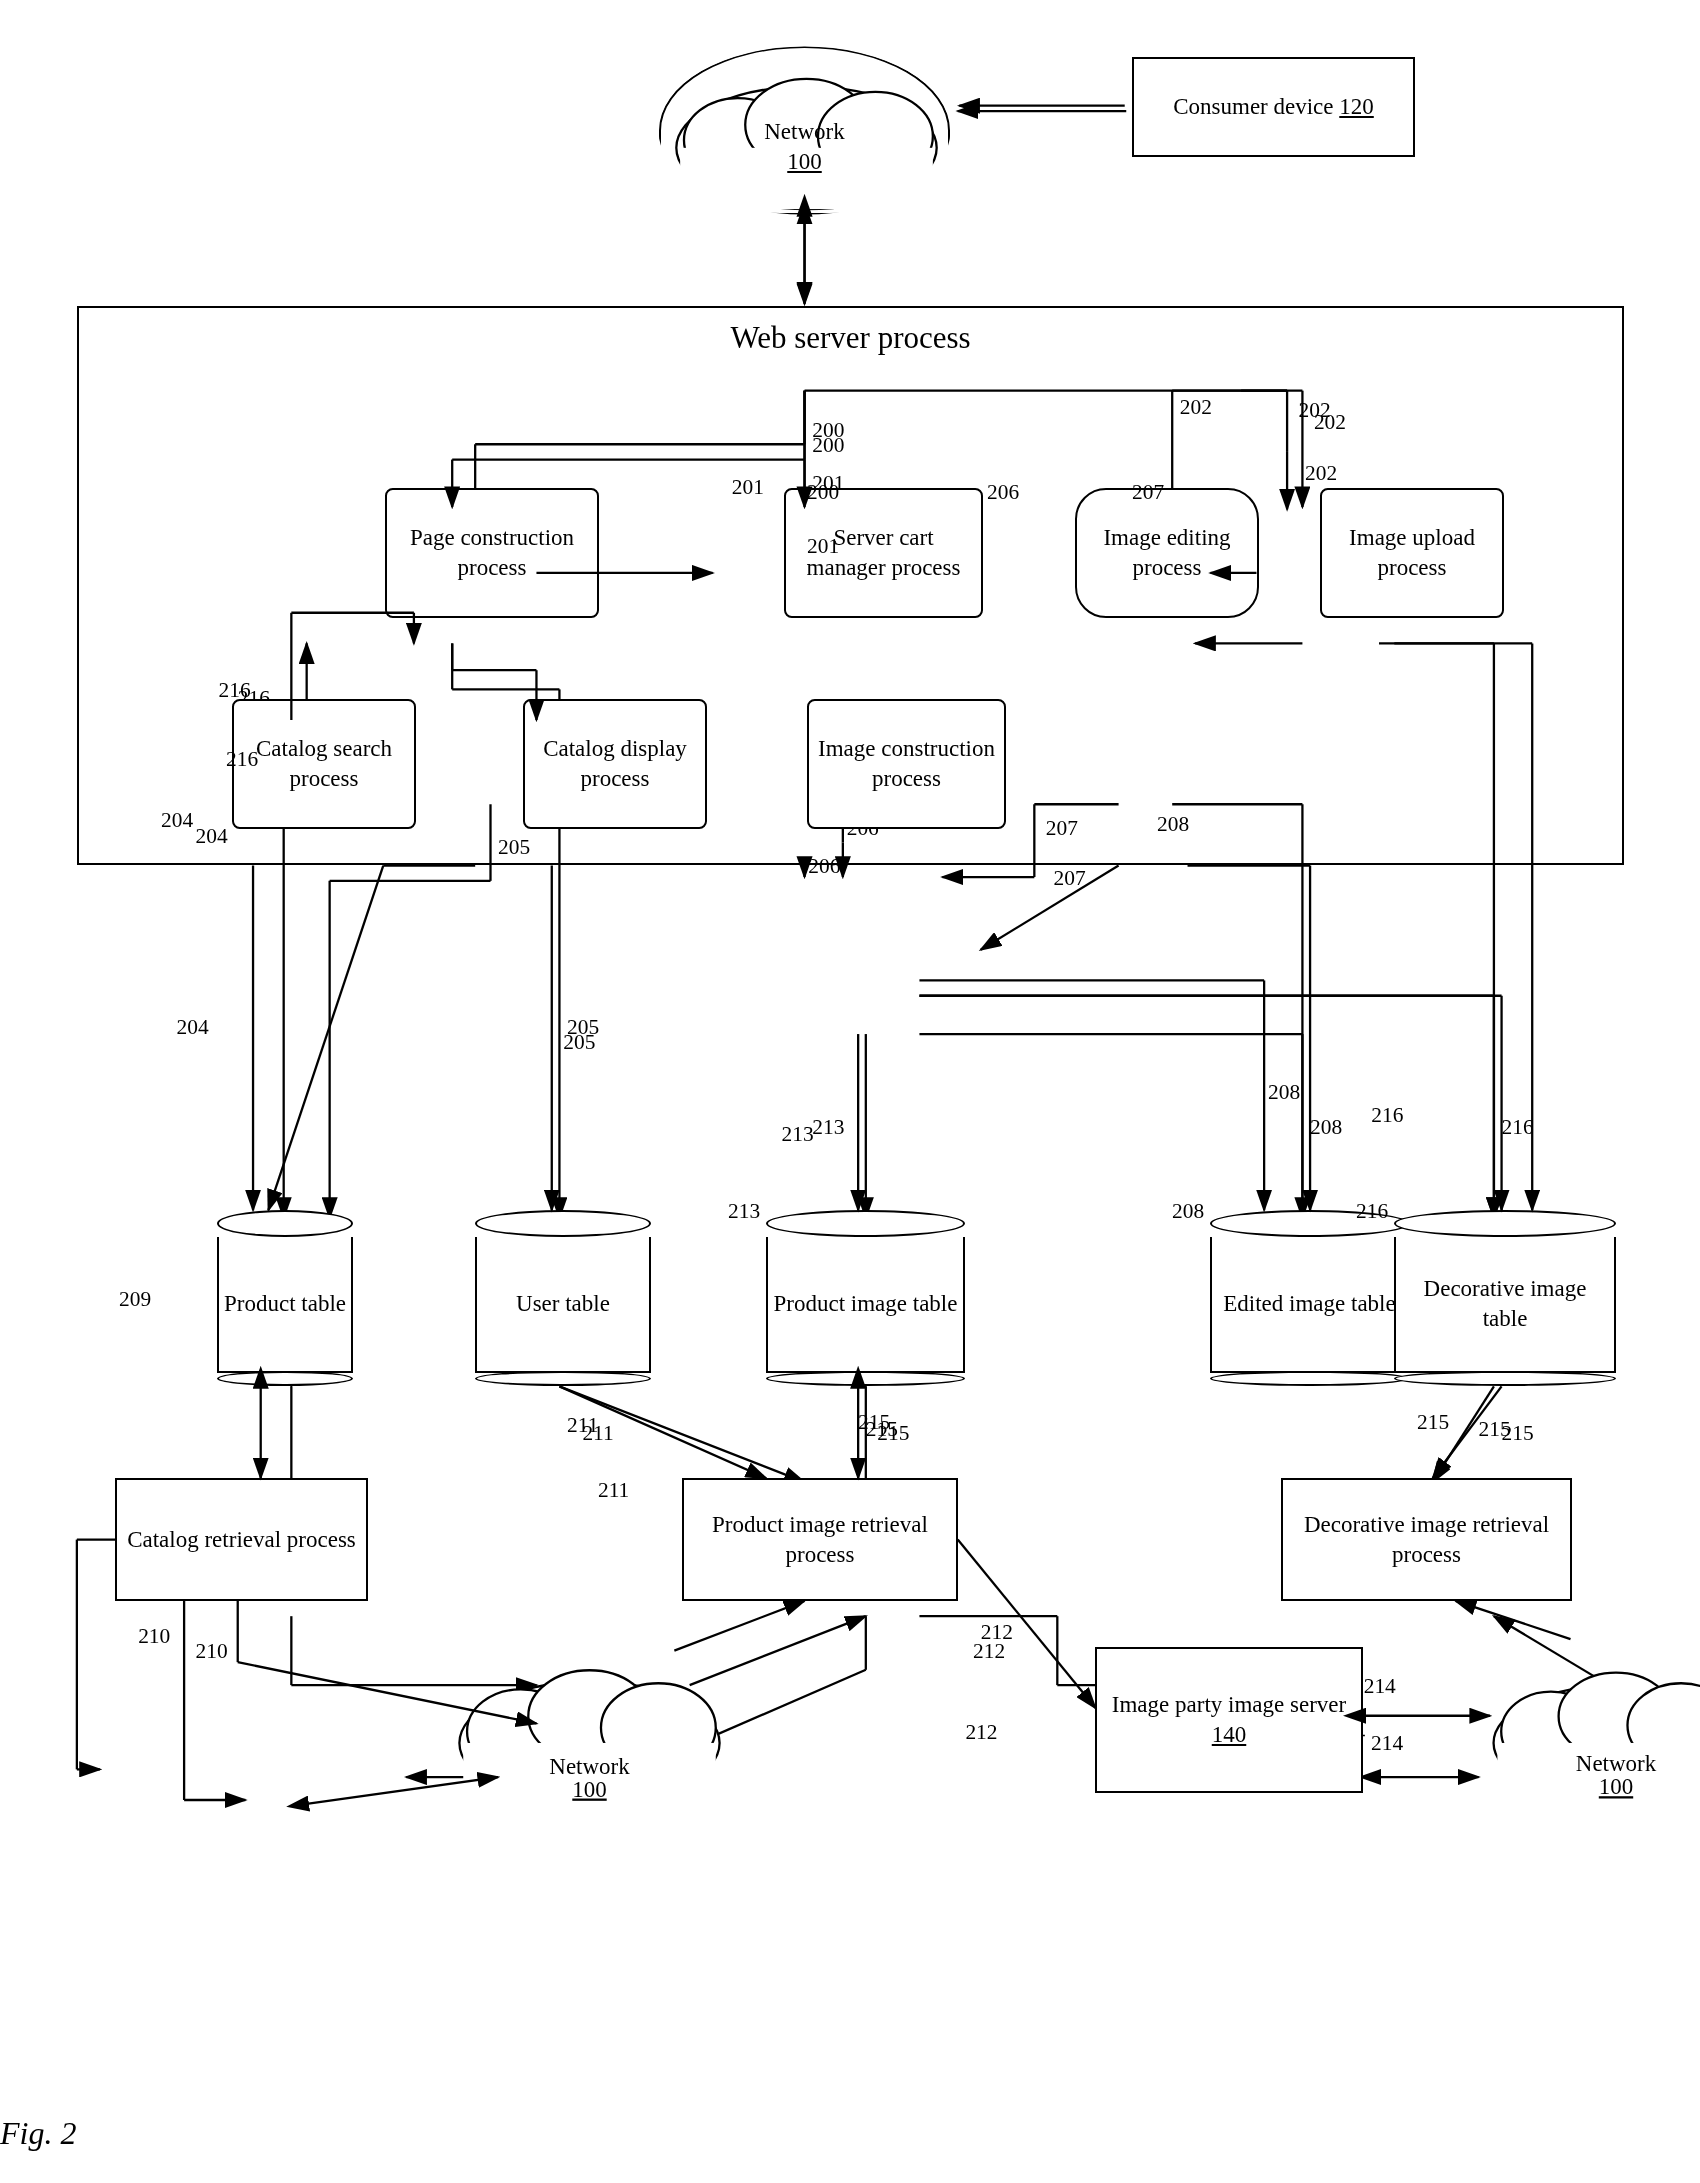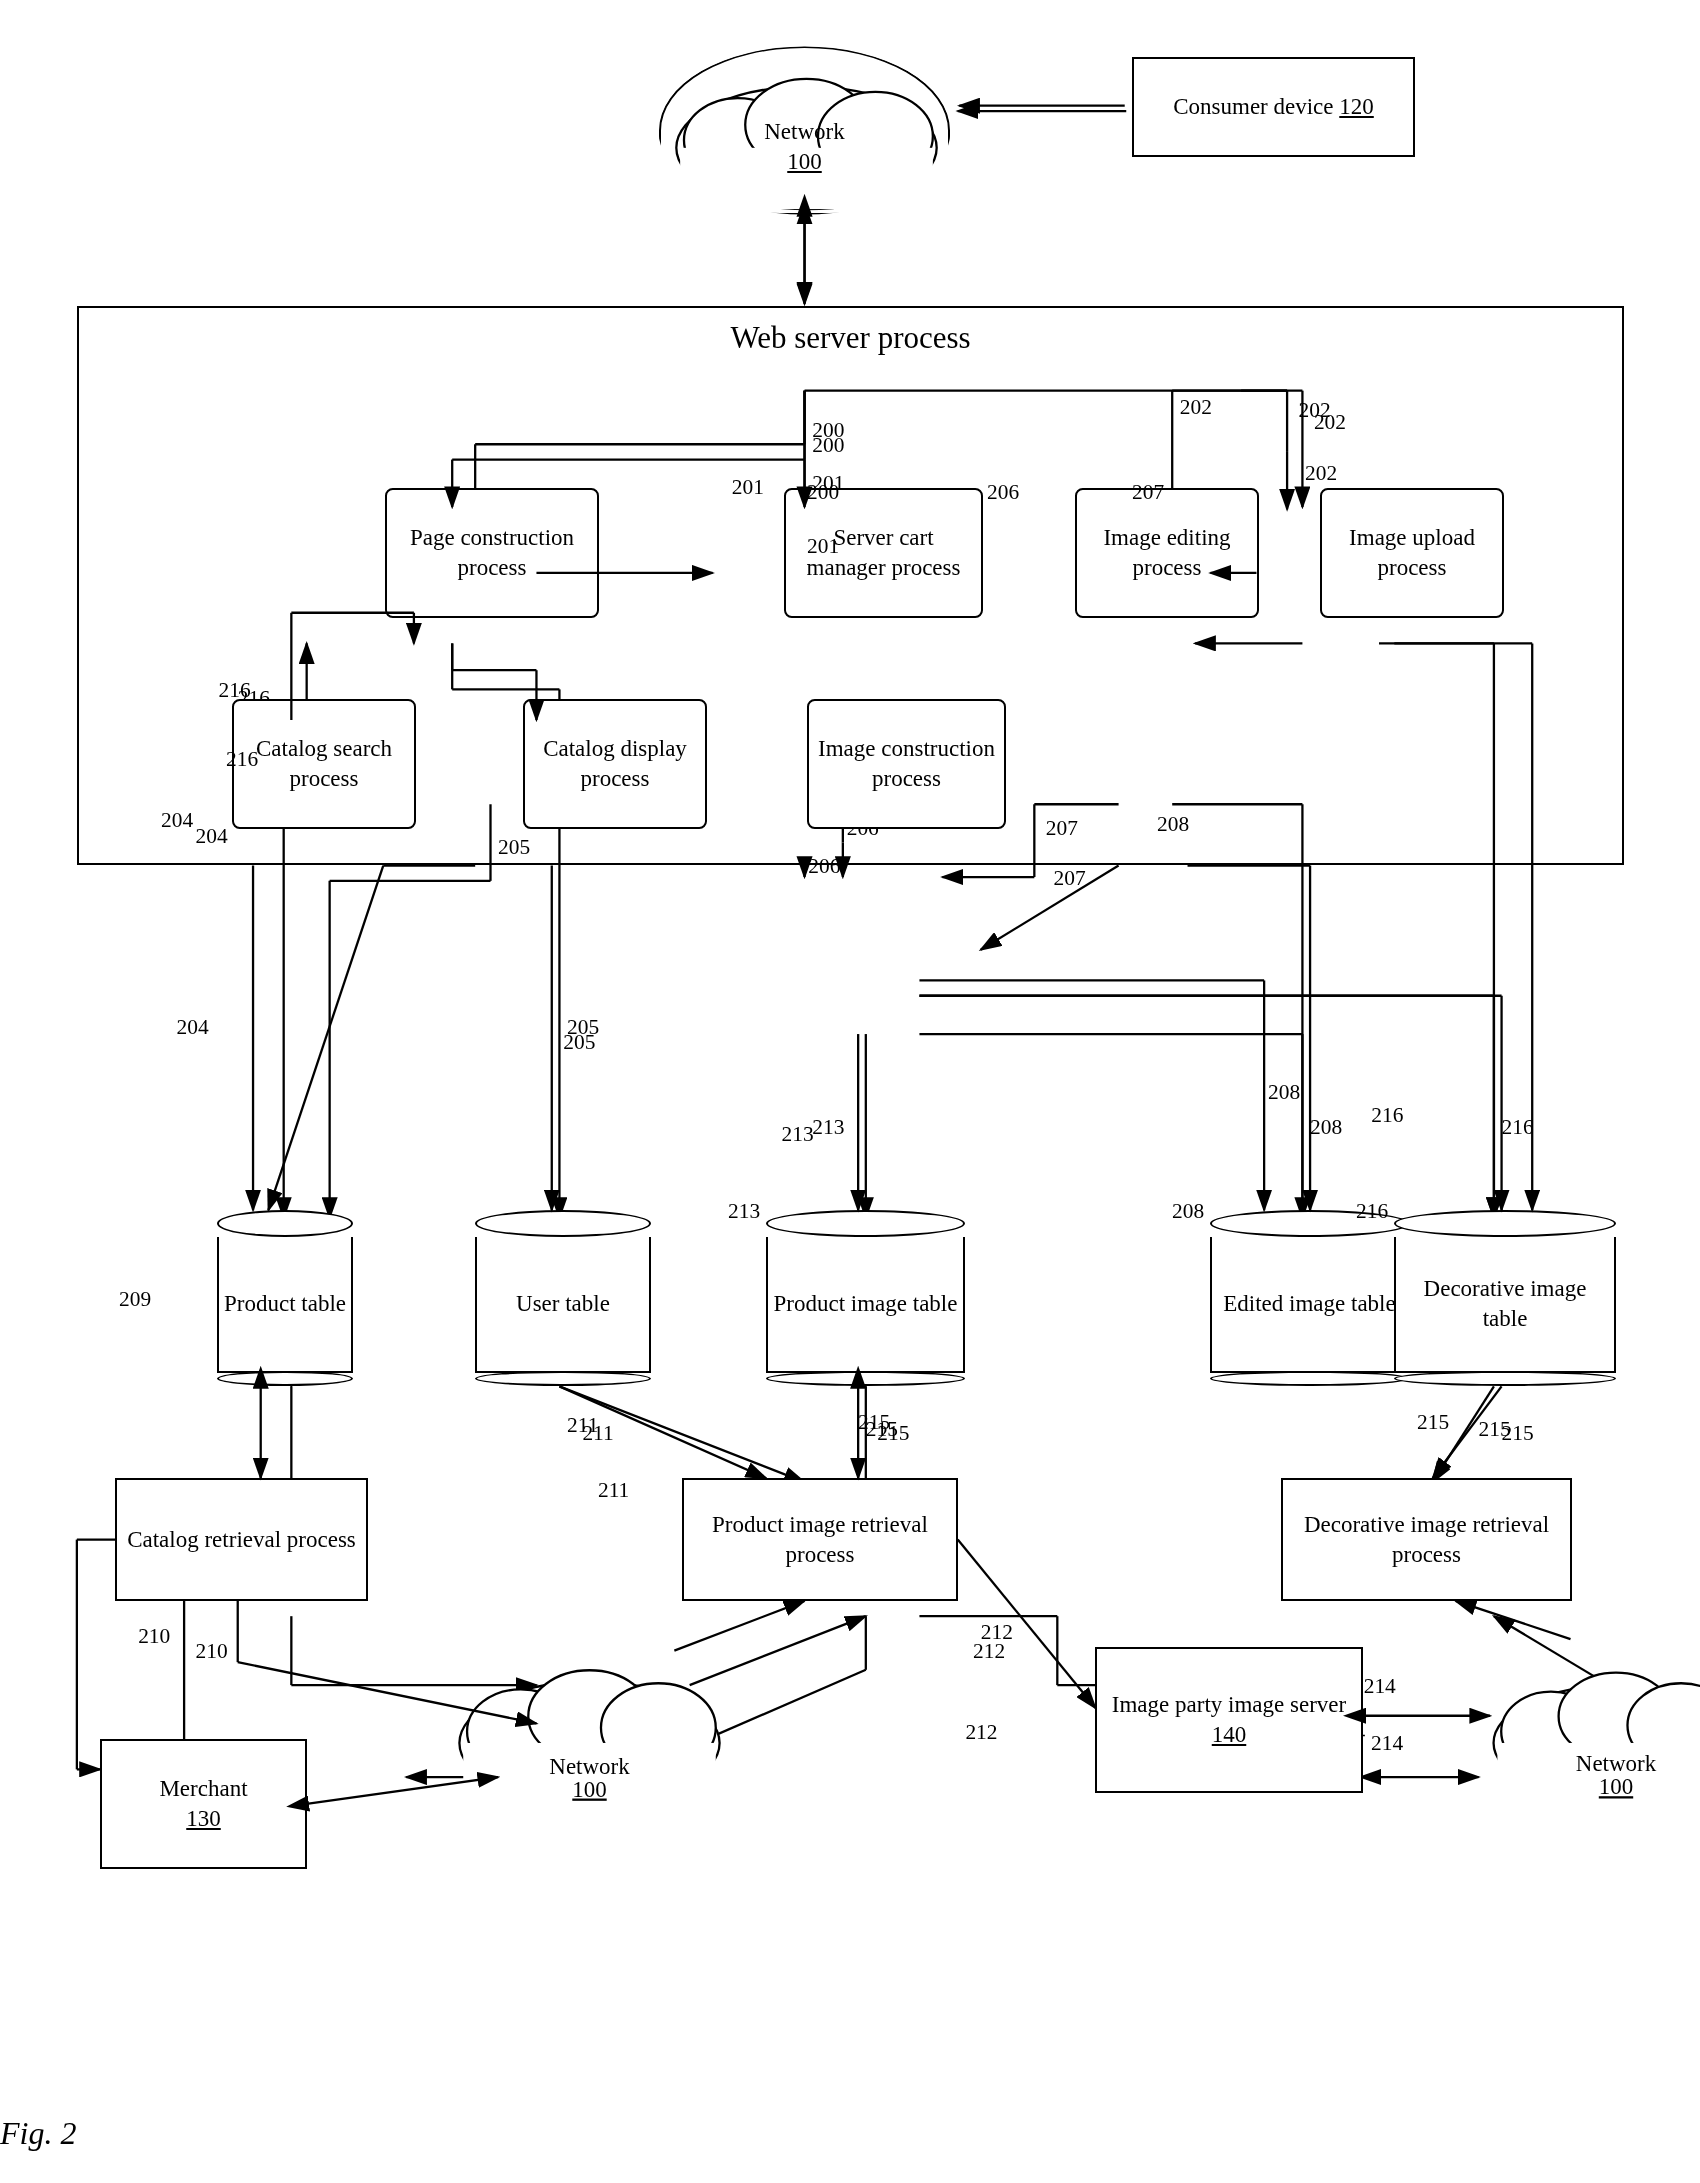--- a/index.html
+++ b/index.html
@@ -272,21 +272,21 @@
     </div>
 
     <div class="box" style="position:absolute; left:444px; top:391px; width:184px; height:130px;">
       <div class="shape-text">Catalog display process</div>
     </div>
 
     <div class="box" style="position:absolute; left:705px; top:180px; width:199px; height:130px;">
       <div class="shape-text">Server cart manager process</div>
     </div>
 
-    <div class="box" style="position:absolute; left:996px; top:180px; width:184px; height:130px;">
+    <div class="box" style="position:absolute; left:996px; top:180px; width:184px; height:130px;border-radius:31px;">
       <div class="shape-text">Image editing process</div>
     </div>
 
     <div class="box" style="position:absolute; left:1241px; top:180px; width:184px; height:130px;">
       <div class="shape-text">Image upload process</div>
     </div>
 
     <div class="box" style="position:absolute; left:728px; top:391px; width:199px; height:130px;">
       <div class="shape-text">Image construction process</div>
     </div>
@@ -356,24 +356,20 @@
     <div class="shape-text">Product image retrieval process</div>
   </div>
   <div style="position:absolute; left:598px; top:1478px; font-size:21.4px;">211</div>
   <div style="position:absolute; left:858px; top:1410px; font-size:21.4px;">215</div>
 
   <div class="box sharp" style="position:absolute; left:1241px; top:1478px; width:291px; height:123px;margin-left:40px;">
     <div class="shape-text">Decorative image retrieval process</div>
   </div>
   <div style="position:absolute; left:1417px; top:1410px; font-size:21.4px;">215</div>
 
-  <div class="box sharp" style="position:absolute; left:100px; top:1739px; width:207px; height:130px;">
-    <div class="shape-text">Merchant</div>
-    <div class="shape-text underline">130</div>
-  </div>
 
   <div style="position:absolute; left:444px; top:1632px; width:291px; height:176px;">
     <svg width="291" height="176" viewBox="0 0 380 230">
       <ellipse cx="190" cy="145" rx="170" ry="80" fill="white" stroke="black" stroke-width="3"></ellipse>
       <ellipse cx="100" cy="130" rx="70" ry="55" fill="white" stroke="black" stroke-width="3"></ellipse>
       <ellipse cx="190" cy="110" rx="80" ry="60" fill="white" stroke="black" stroke-width="3"></ellipse>
       <ellipse cx="280" cy="125" rx="75" ry="58" fill="white" stroke="black" stroke-width="3"></ellipse>
       <rect x="25" y="145" width="330" height="90" fill="white"></rect>
       <text x="190" y="185" text-anchor="middle" font-family="Times New Roman" font-size="30">Network</text>
       <text x="190" y="215" text-anchor="middle" font-family="Times New Roman" font-size="30" text-decoration="underline">100</text>

